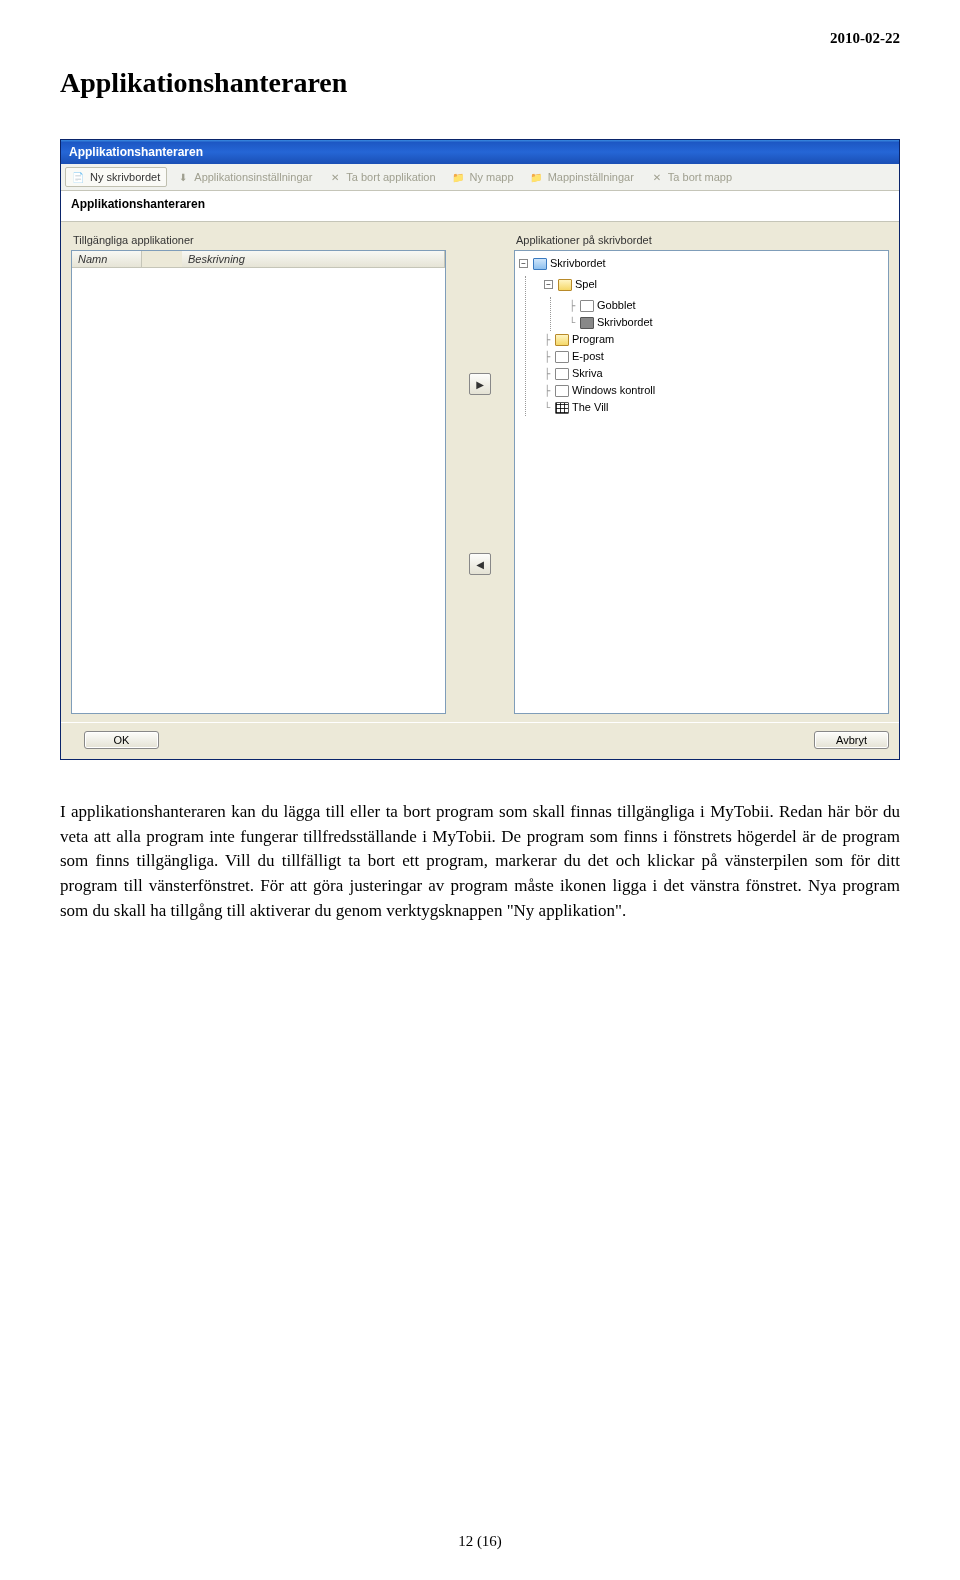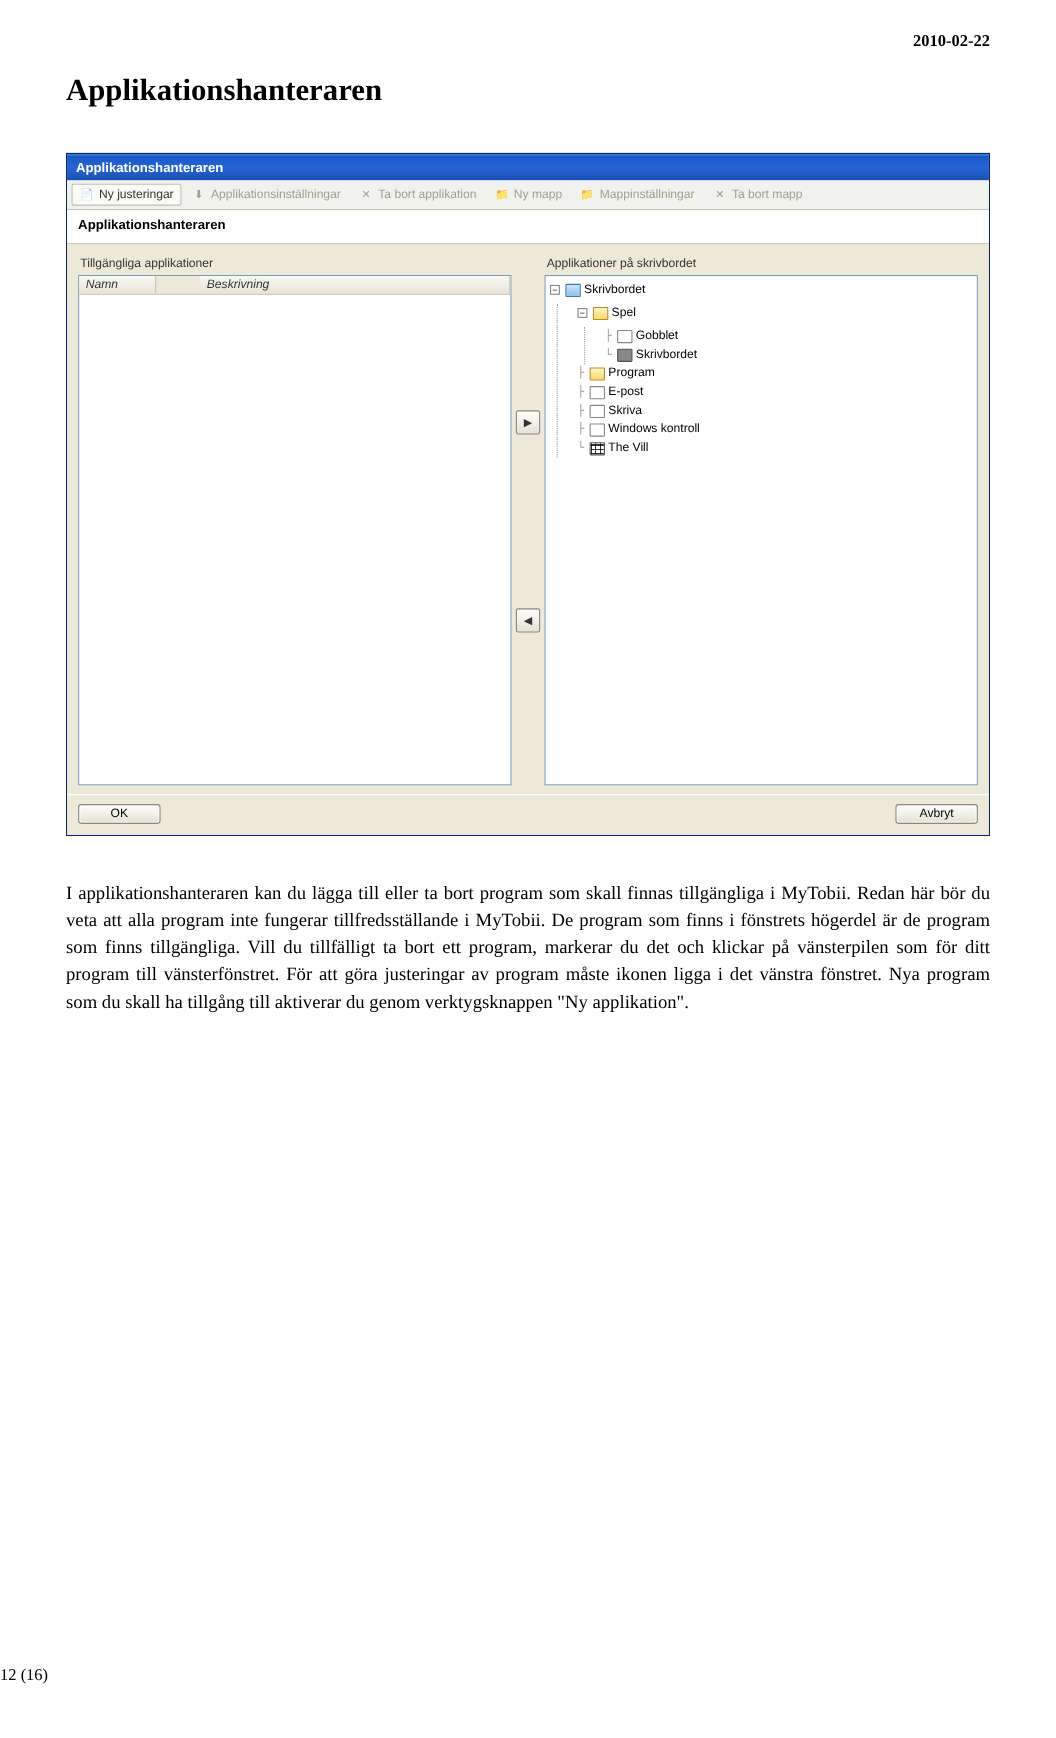--- a/index.html
+++ b/index.html
@@ -77,21 +77,21 @@
     margin-bottom: 2px;
   }
   .section-header .desc {
     font-size: 11px;
     color: #333;
     line-height: 1.35;
   }
   .panels {
     display: flex;
     padding: 12px 10px 8px 10px;
-    gap: 0;
+    gap: 19px;
     background: #ece9d8;
     height: 500px;
   }
   .panel {
     display: flex;
     flex-direction: column;
   }
   .panel-label {
     font-size: 11px;
     color: #333;
@@ -199,47 +199,49 @@
   }
   .win-btn {
     min-width: 75px;
     padding: 2px 12px;
     border: 1px solid #888;
     border-radius: 3px;
     background: linear-gradient(#fdfdfb, #e4e2d4);
     font-size: 11px;
     text-align: center;
     box-shadow: inset 0 0 0 1px #fff;
+    margin-left: 13px;
   }
   .body-text {
     font-size: 17px;
     line-height: 1.45;
     text-align: justify;
     margin-top: 36px;
   }
   .page-num {
     position: absolute;
-    bottom: 48px;
+    bottom: 30px;
     left: 0; right: 0;
+    text-align: center;
     font-size: 15px;
   }
 </style>
 </head>
 <body>
 
 <div class="date-header">2010-02-22</div>
 <h1 class="doc-title">Applikationshanteraren</h1>
 
 <div class="window">
   <div class="titlebar">Applikationshanteraren</div>
 
   <div class="toolbar">
     <div class="tbtn enabled">
       <span class="ico">📄</span>
-      <span>Ny justeringar</span>
+      <span>Ny skrivbordet</span>
     </div>
     <div class="tbtn">
       <span class="ico">⬇</span>
       <span>Applikationsinställningar</span>
     </div>
     <div class="tbtn">
       <span class="ico">✕</span>
       <span>Ta bort applikation</span>
     </div>
     <div class="tbtn">

